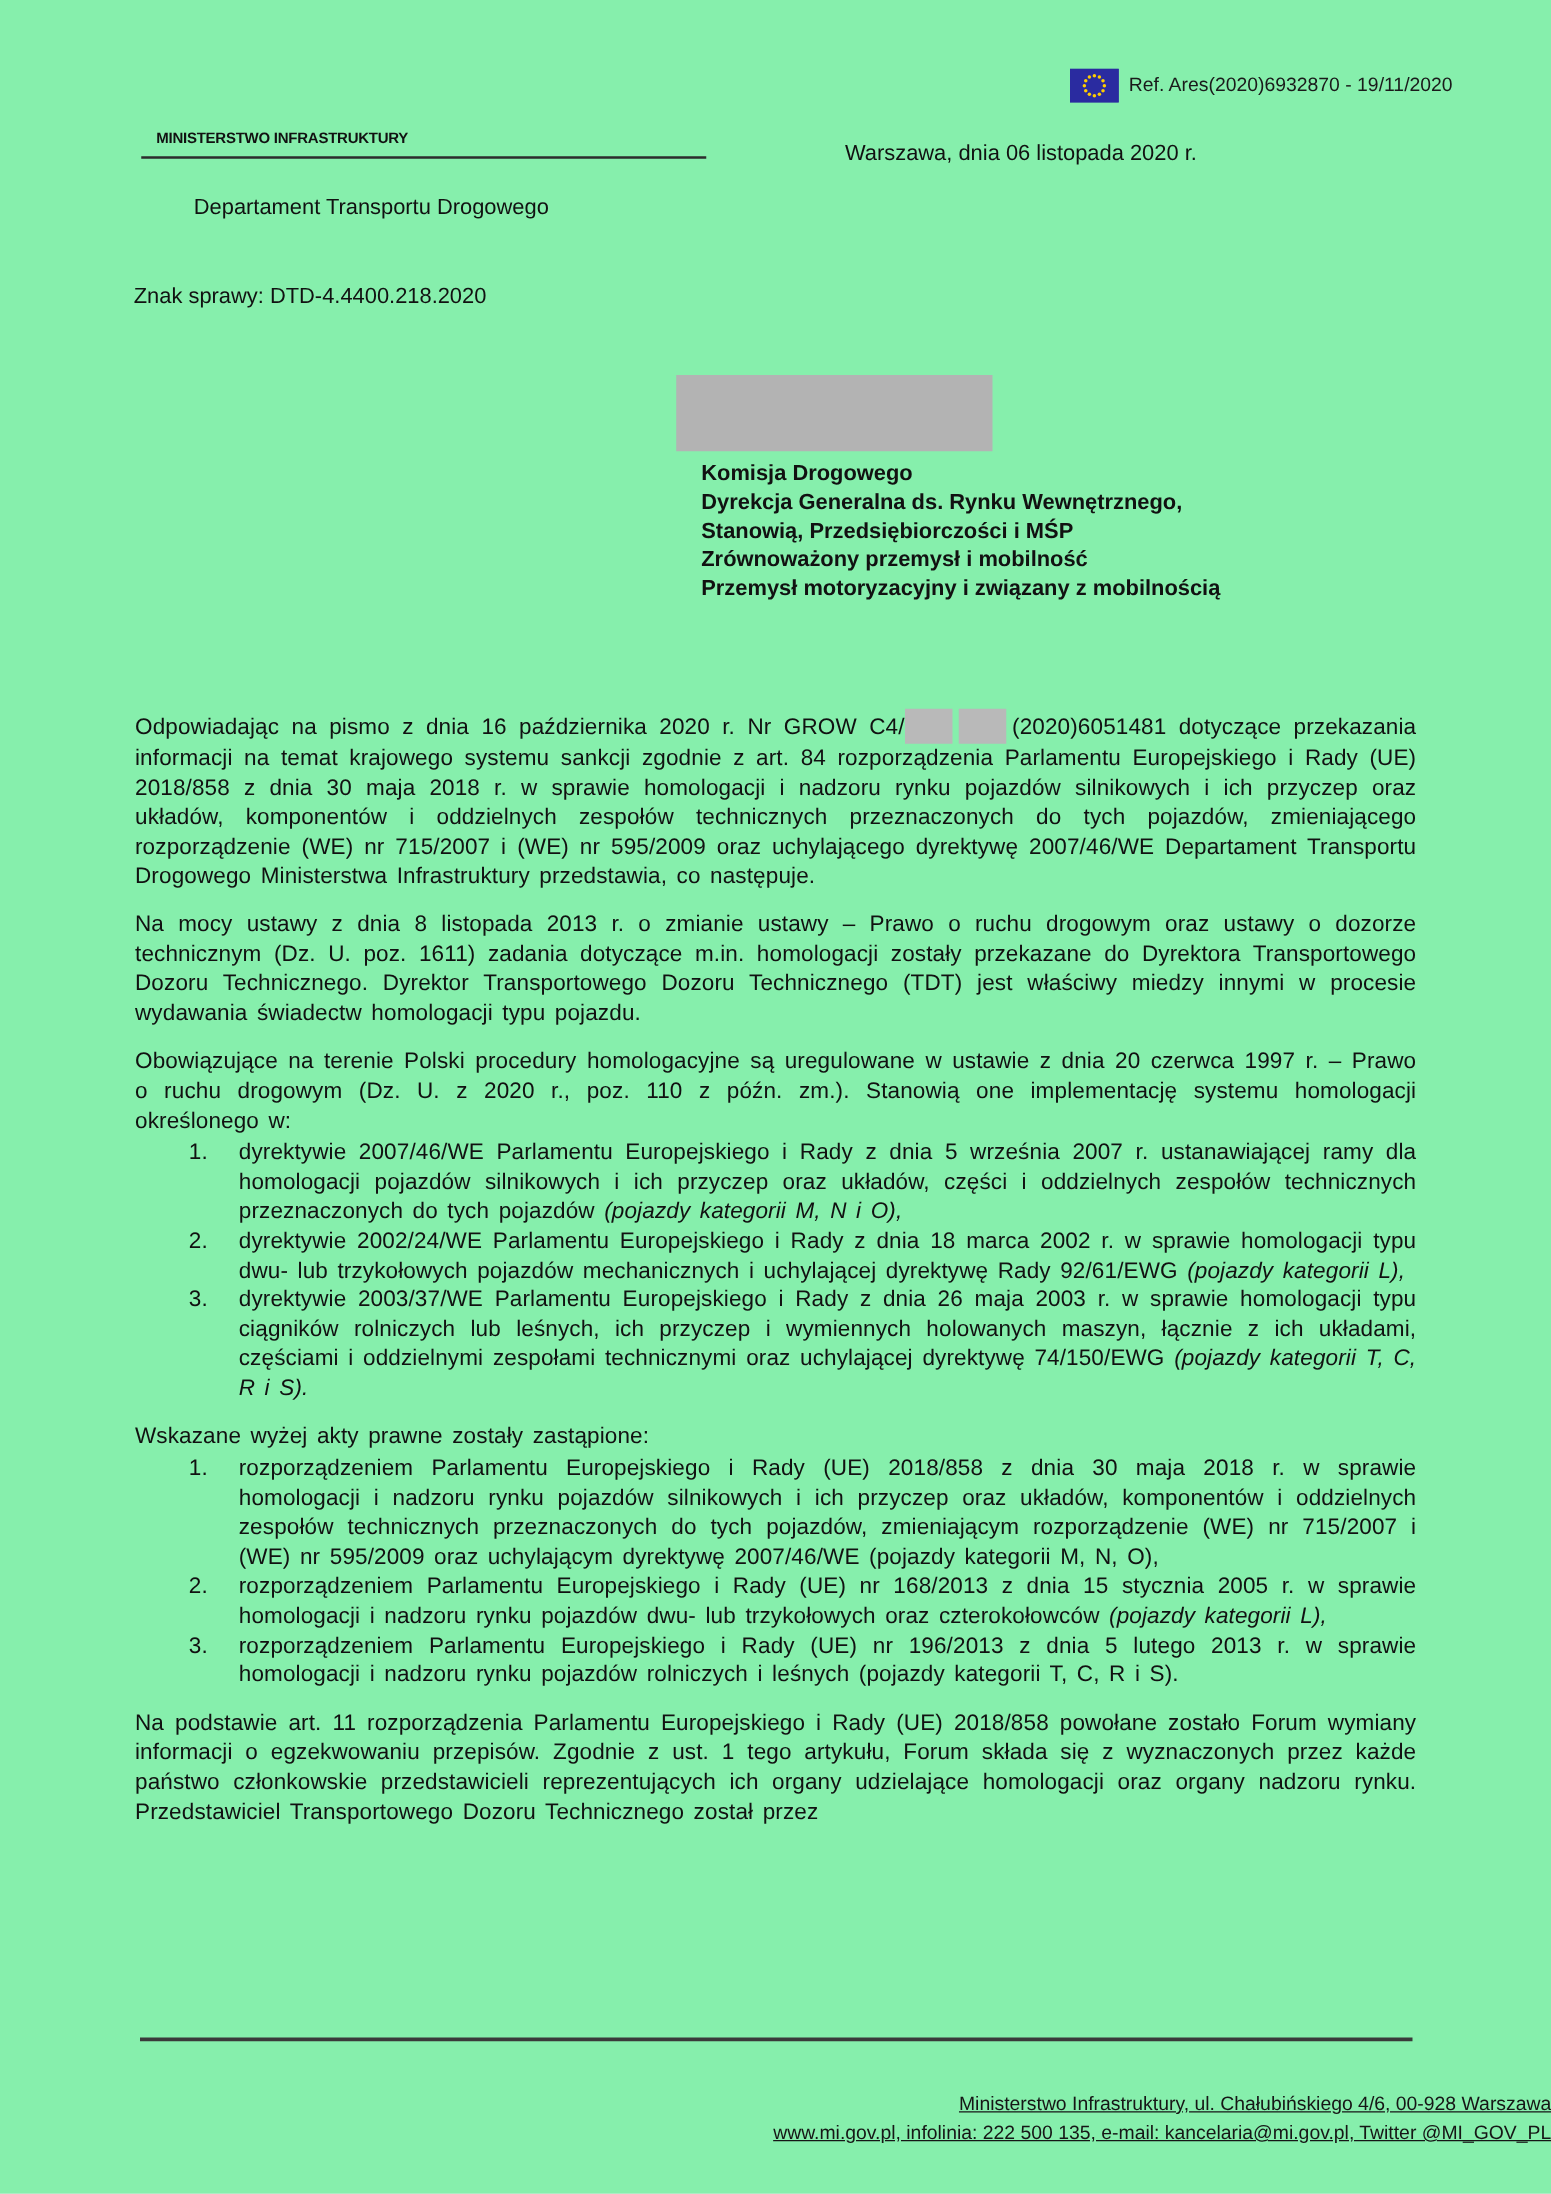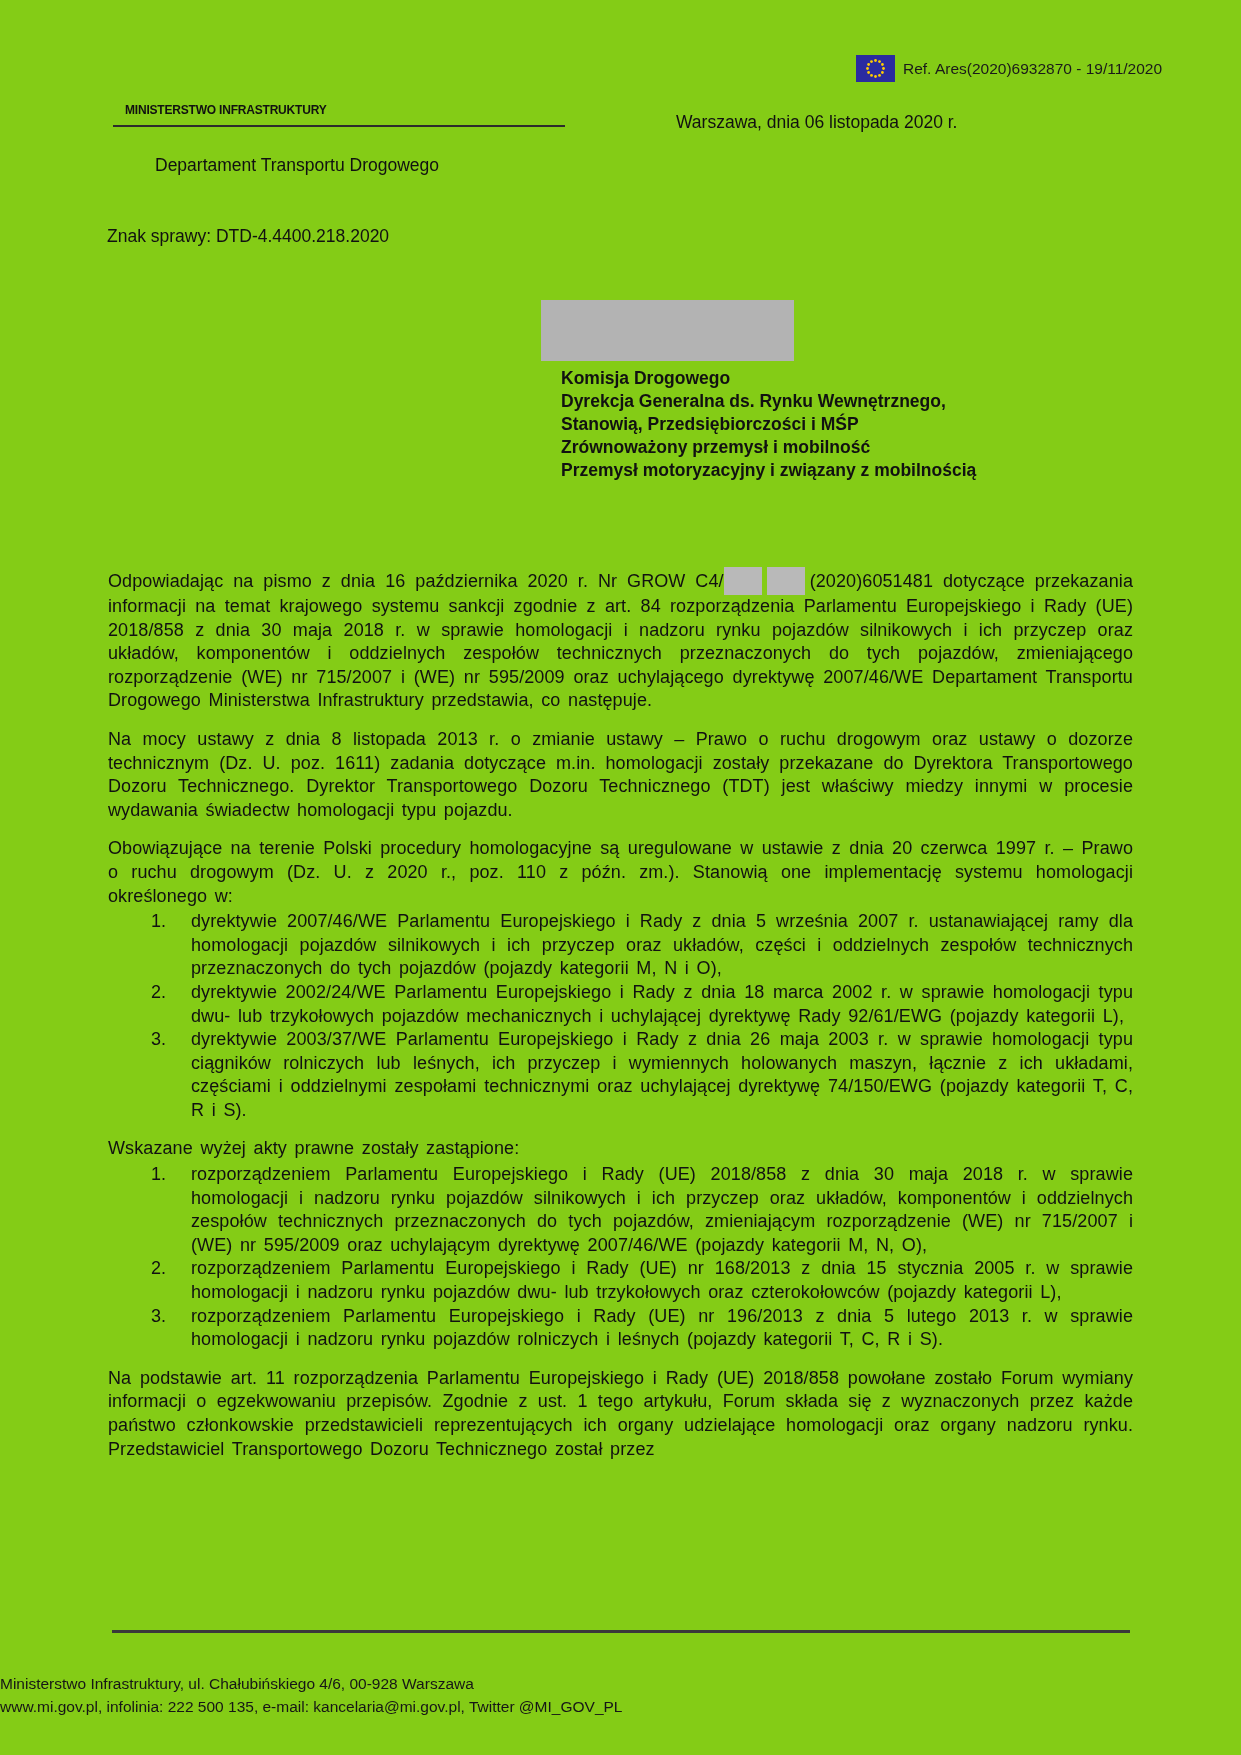--- a/index.html
+++ b/index.html
@@ -1,21 +1,21 @@
 <!DOCTYPE html>
 <html lang="pl"><head>
 <meta charset="utf-8">
 <title>Pismo MI - DTD-4.4400.218.2020</title>
 <style>
   html,body { margin:0; padding:0; background:#e8e8e8; }
   .page {
     position:relative;
     width:1241px; height:1755px;
     margin:0 auto;
-    background:#84cc16;
+    background:#86efac;
     font-family:"Liberation Sans","DejaVu Sans",sans-serif;
     color:#111111;
     overflow:hidden;
   }
 
   
   .ref-badge {
     position:absolute; top:55px; left:856px;
     display:flex; align-items:center; gap:8px;
   }
@@ -51,30 +51,30 @@
     word-spacing:2.5px; letter-spacing:0.1px;
   }
   .body-text p { margin:0 0 15px 0; }
   .redact-sm {
     display:inline-block; width:38px; height:28px; background:#b9b9b9;
     vertical-align:-8px; margin-right:5px;
   }
   .olist { margin:0 0 15px 0; }
   .li { position:relative; margin-left:43px; padding-left:40px; }
   .num { position:absolute; left:0; top:0; }
-  .it { }
+  .it { font-style:italic; }
 
   
   .footer-rule {
     position:absolute; top:1630px; left:112px; width:1018px; height:3px;
     background:#3a3a3a;
   }
   .footer {
     position:absolute; top:1672px; left:0; width:100%;
-    text-align:left; font-size:15.5px; line-height:23px; color:#161616;
+    text-align:right; font-size:15.5px; line-height:23px; color:#161616;text-decoration:underline;
   }
 </style>
 </head>
 <body>
 
 <div class="page">
 
   <div class="ref-badge">
     <svg class="eu-flag" viewBox="0 0 39 27" xmlns="http://www.w3.org/2000/svg" aria-hidden="true">
       <rect x="0" y="0" width="39" height="27" fill="#2a2ba0"></rect>

